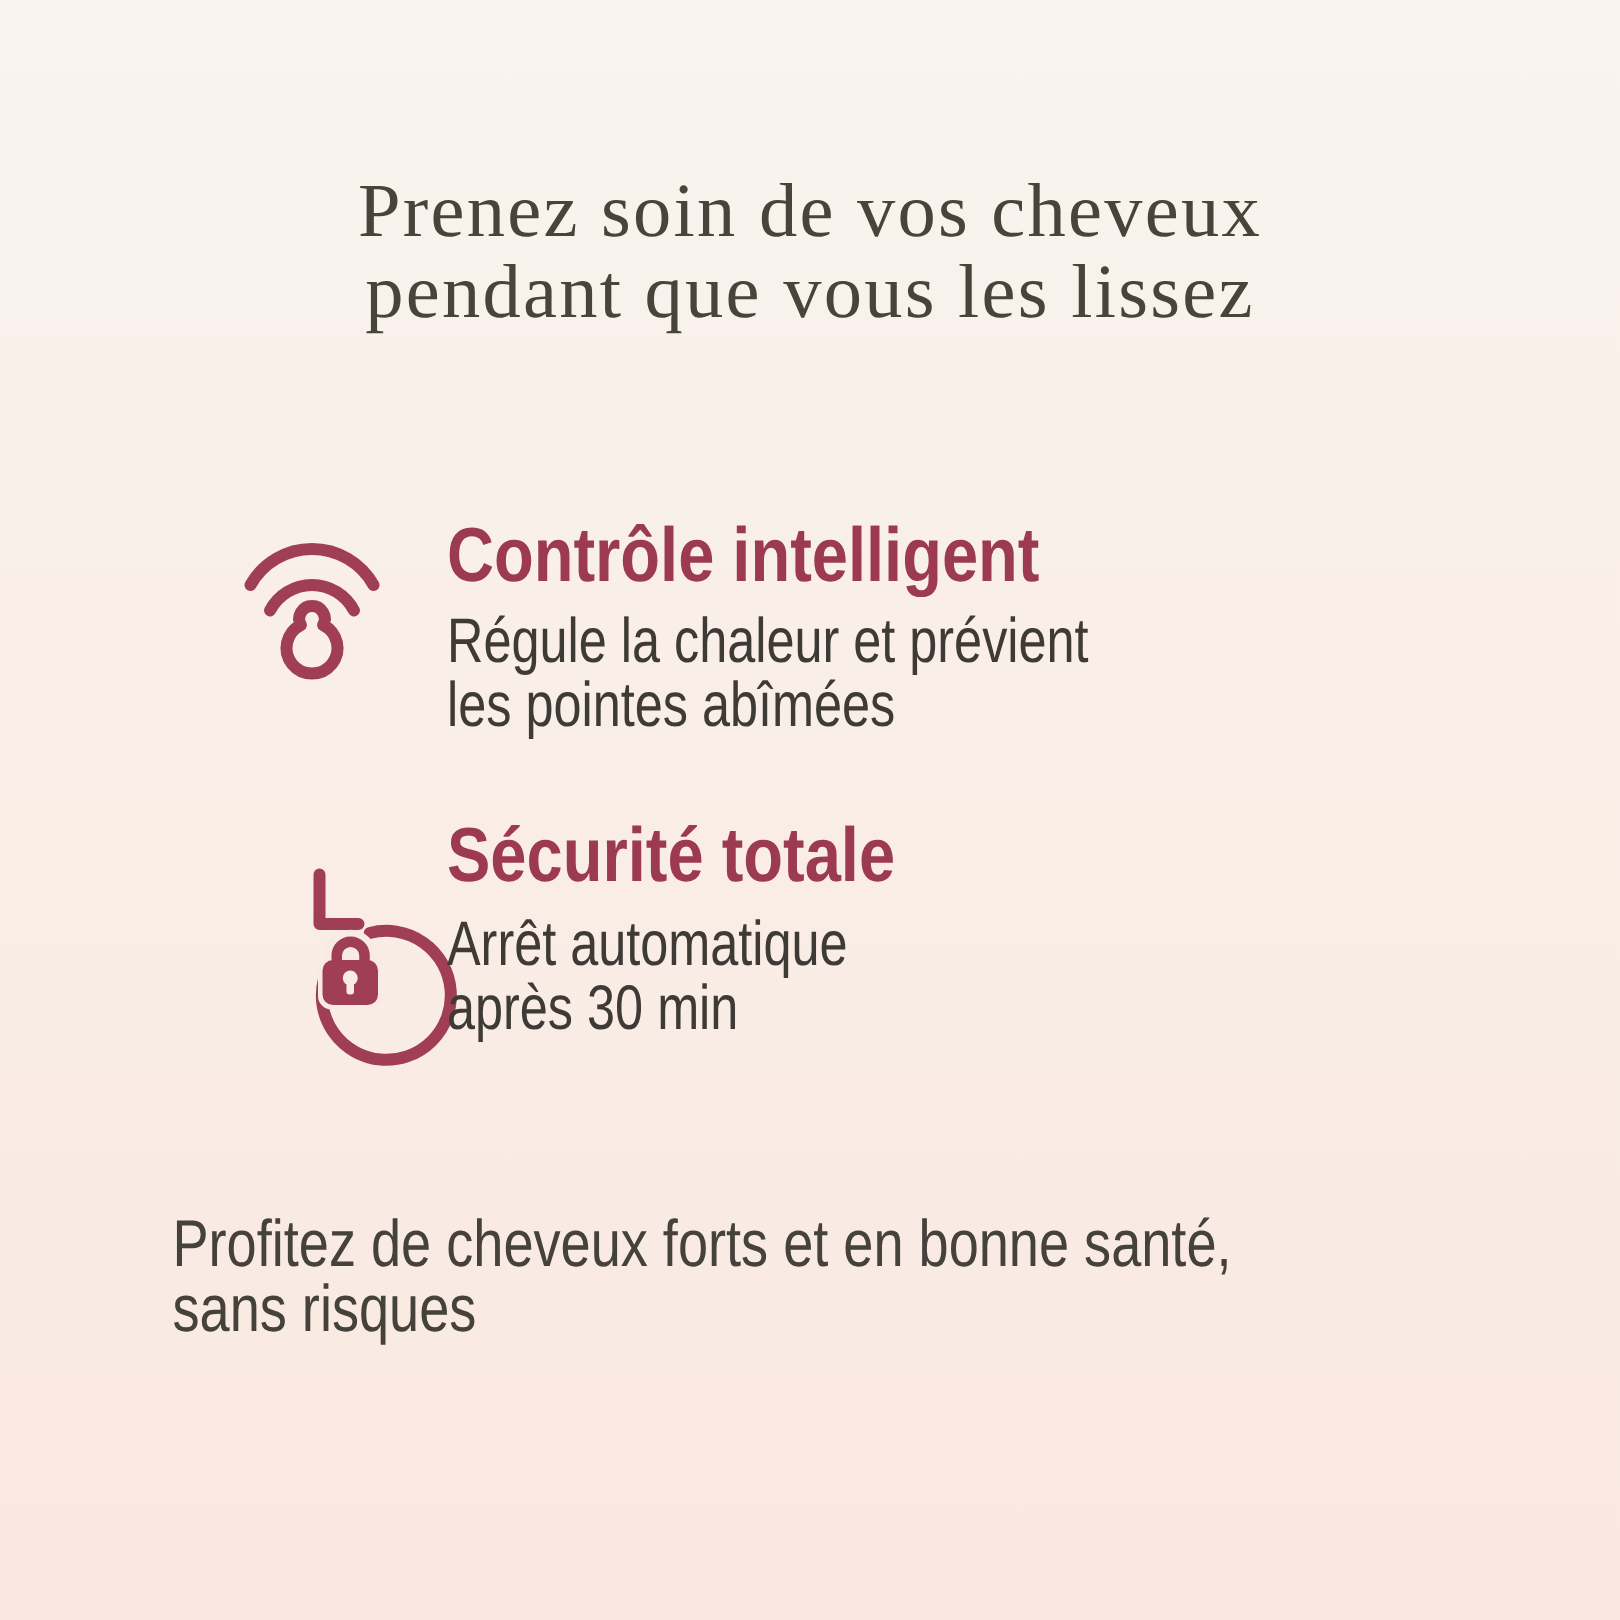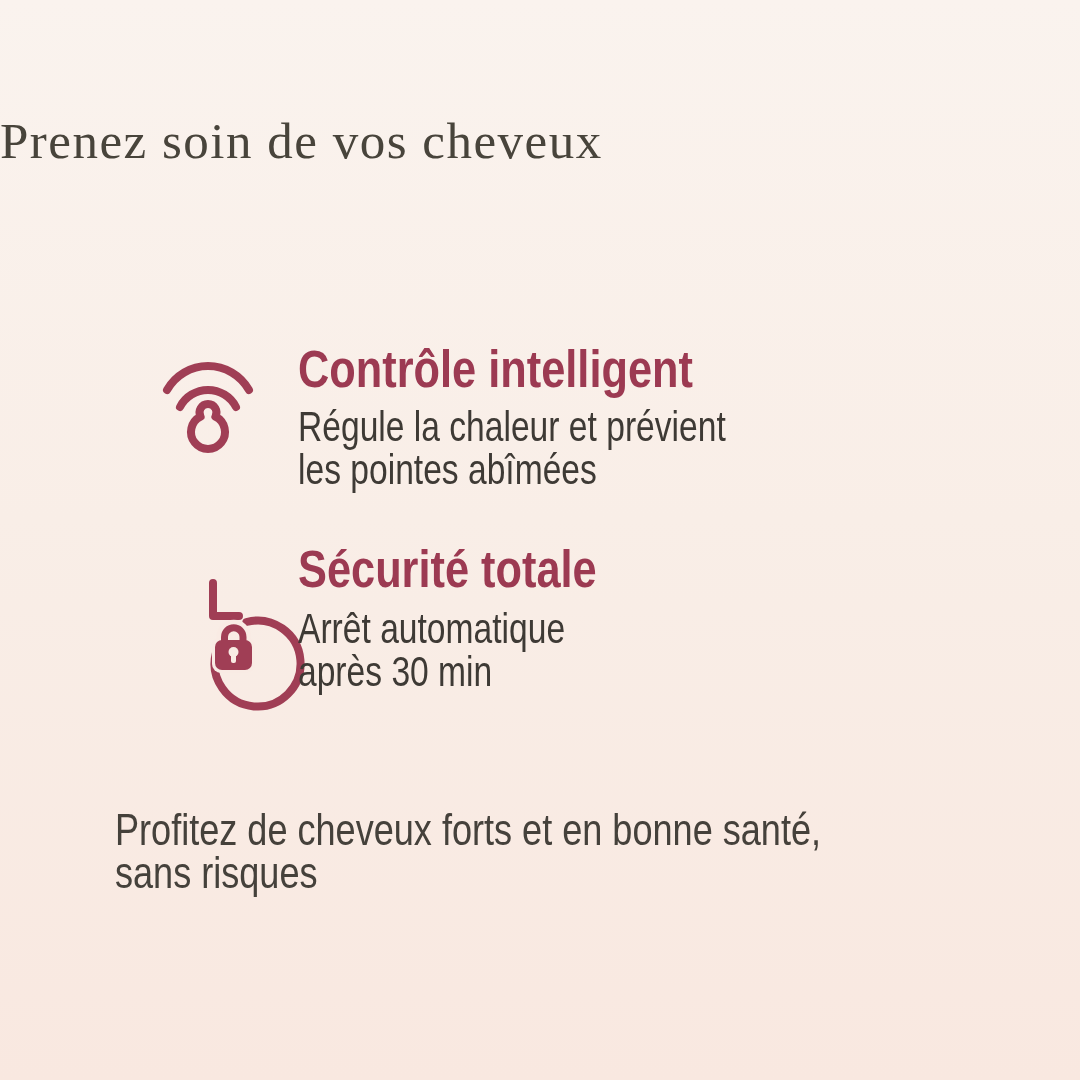--- a/index.html
+++ b/index.html
@@ -12,20 +12,21 @@
     font-family: "Liberation Sans", "DejaVu Sans", sans-serif;
   }
 
   
   .title {
     position: absolute;
     top: 114px;
     left: 0;
     width: 1080px;
     margin: 0;
+    text-align: center;
     font-family: "Liberation Serif", "DejaVu Serif", serif;
     font-weight: 400;
     font-size: 51px;
     line-height: 54px;
     letter-spacing: 1.5px;
     color: #48443b;
   }
   .title .tline { display: block; }
 
   
@@ -77,20 +78,21 @@
   }
   .footer .fline { display: block; }
 </style>
 </head>
 <body>
 
 <div class="canvas">
 
   <h1 class="title">
     <span class="tline">Prenez soin de vos cheveux</span>
+    <span class="tline">pendant que vous les lissez</span>
   </h1>
 
   <div>
 
     <svg class="icon-svg icon-smart" viewBox="0 0 88 92" aria-hidden="true">
       <g fill="none" stroke="#a03e55" stroke-width="8" stroke-linecap="round" stroke-linejoin="round">
         <path d="M 5 30 A 47 47 0 0 1 87 30"></path>
         <path d="M 18 47 A 31.5 31.5 0 0 1 74 47"></path>
         <path d="M 38.6 56.7 A 8.5 8.5 0 1 1 53.4 56.7 A 17 17 0 1 1 38.6 56.7 Z"></path>
       </g>

